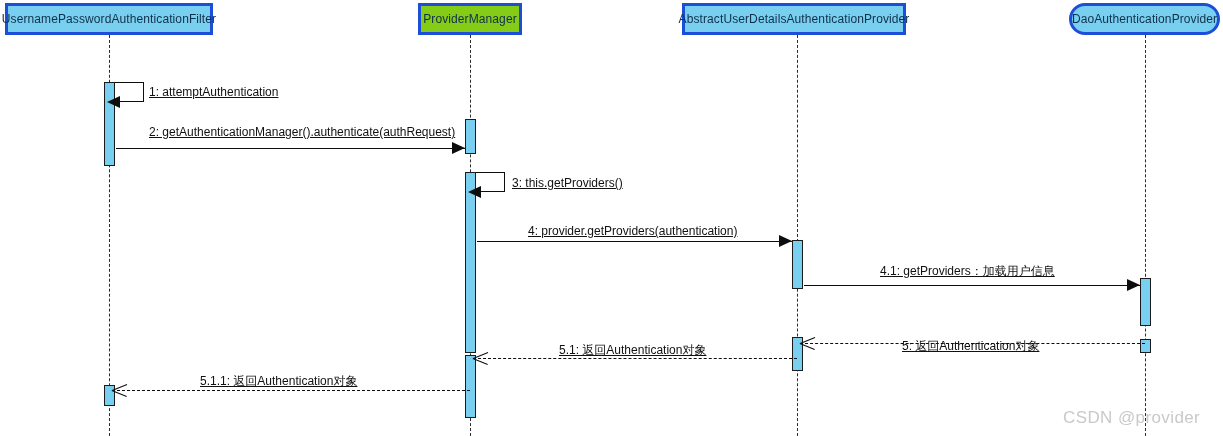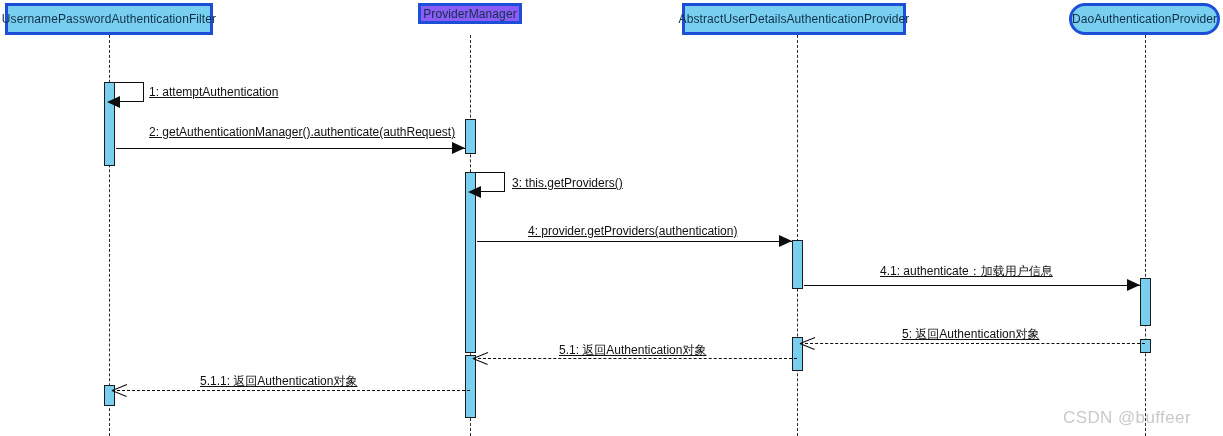--- a/index.html
+++ b/index.html
@@ -113,21 +113,21 @@
 <body>
 
 <div id="canvas" style="width: 1223px; height: 436px; background: rgb(255, 255, 255);">
   <div id="lifelines-layer">
       <div class="lifeline-box" style="left: 5px; top: 3px; width: 208px; height: 32px; background: rgb(121, 207, 239);">
         <span>UsernamePasswordAuthenticationFilter</span>
       </div>
       <div class="lifeline-stem" style="left: 109px; top: 35px; height: 401px;"></div>
       <div class="activation" style="left: 104px; top: 82px; height: 84px; background: rgb(121, 207, 239);"></div>
       <div class="activation" style="left: 104px; top: 385px; height: 21px; background: rgb(121, 207, 239);"></div>
-      <div class="lifeline-box" style="left: 418px; top: 3px; width: 104px; height: 21px; background: #8b5cf6;">
+      <div class="lifeline-box" style="left: 418px; top: 3px; width: 104px; height: 32px; background: #84cc16;">
         <span>ProviderManager</span>
       </div>
       <div class="lifeline-stem" style="left: 470px; top: 35px; height: 401px;"></div>
       <div class="activation" style="left: 465px; top: 119px; height: 35px; background: rgb(121, 207, 239);"></div>
       <div class="activation" style="left: 465px; top: 172px; height: 181px; background: rgb(121, 207, 239);"></div>
       <div class="activation" style="left: 465px; top: 355px; height: 63px; background: rgb(121, 207, 239);"></div>
       <div class="lifeline-box" style="left: 682px; top: 3px; width: 224px; height: 32px; background: rgb(121, 207, 239);">
         <span>AbstractUserDetailsAuthenticationProvider</span>
       </div>
       <div class="lifeline-stem" style="left: 797px; top: 35px; height: 401px;"></div>
@@ -148,25 +148,25 @@
       <div class="arrow-solid-right" style="left: 452px; top: 142px;"></div>
       <div class="msg-label" style="left: 149px; top: 126px;">2: getAuthenticationManager().authenticate(authRequest)</div>
       <div class="selfcall" style="left: 476px; top: 172px; width: 29px; height: 20px;"></div>
       <div class="arrow-solid-left" style="left: 468px; top: 186px;"></div>
       <div class="msg-label" style="left: 512px; top: 177px; text-align: right;">3: this.getProviders()</div>
       <div class="msg-line" style="left: 477px; top: 241px; width: 315px;"></div>
       <div class="arrow-solid-right" style="left: 779px; top: 235px;"></div>
       <div class="msg-label" style="left: 528px; top: 225px;">4: provider.getProviders(authentication)</div>
       <div class="msg-line" style="left: 804px; top: 285px; width: 336px;"></div>
       <div class="arrow-solid-right" style="left: 1127px; top: 279px;"></div>
-      <div class="msg-label" style="left: 880px; top: 265px;">4.1: authenticate：加载用户信息</div>
+      <div class="msg-label" style="left: 880px; top: 265px;">4.1: getProviders：加载用户信息</div>
       <div class="msg-line dashed" style="left: 800px; top: 343px; width: 345px;"></div>
       <div class="arrow-open-left" style="left: 800px; top: 335px;"></div>
-      <div class="msg-label" style="left: 902px; top: 328px; text-align: center;">5: 返回Authentication对象</div>
+      <div class="msg-label" style="left: 902px; top: 340px; text-align: center;">5: 返回Authentication对象</div>
       <div class="msg-line dashed" style="left: 473px; top: 358px; width: 324px;"></div>
       <div class="arrow-open-left" style="left: 473px; top: 350px;"></div>
       <div class="msg-label" style="left: 559px; top: 344px;">5.1: 返回Authentication对象</div>
       <div class="msg-line dashed" style="left: 112px; top: 390px; width: 358px;"></div>
       <div class="arrow-open-left" style="left: 112px; top: 382px;"></div>
       <div class="msg-label" style="left: 200px; top: 375px;">5.1.1: 返回Authentication对象</div>
     </div>
-  <div class="watermark" style="left: 1063px; top: 408px;">CSDN @buffeer</div>
+  <div class="watermark" style="left: 1063px; top: 408px;">CSDN @provider</div>
 </div>
 
 </body></html>

